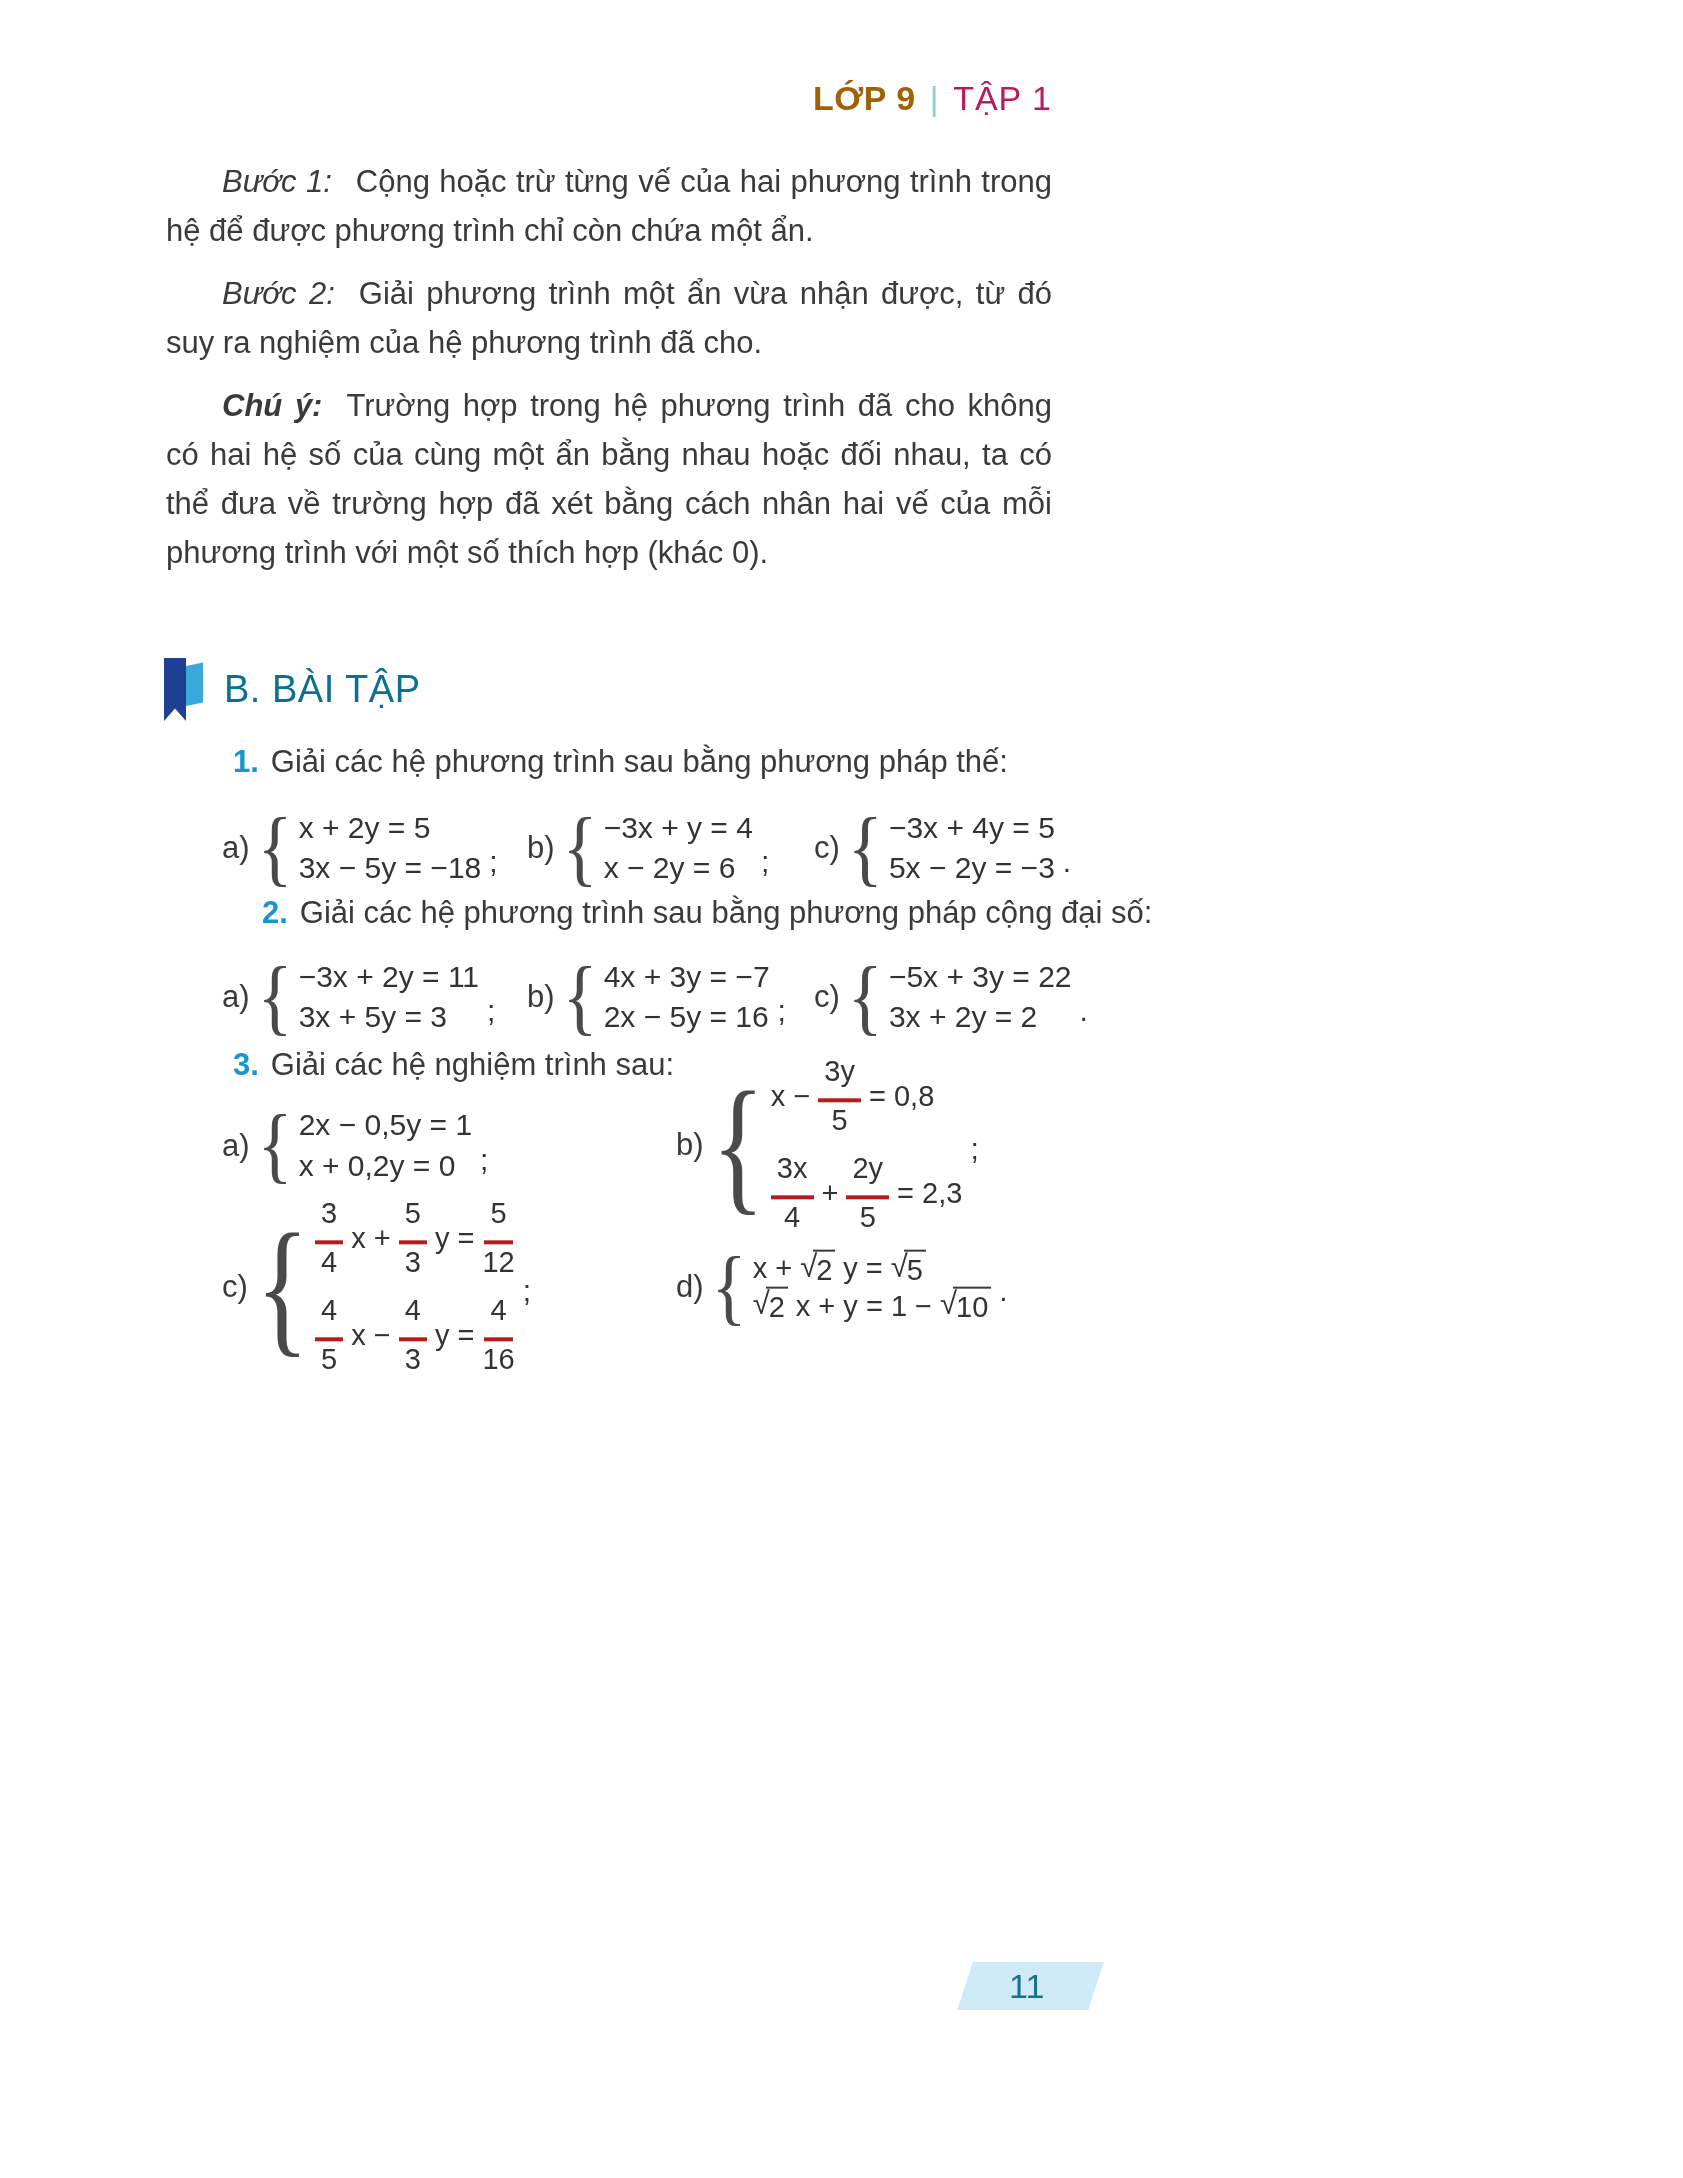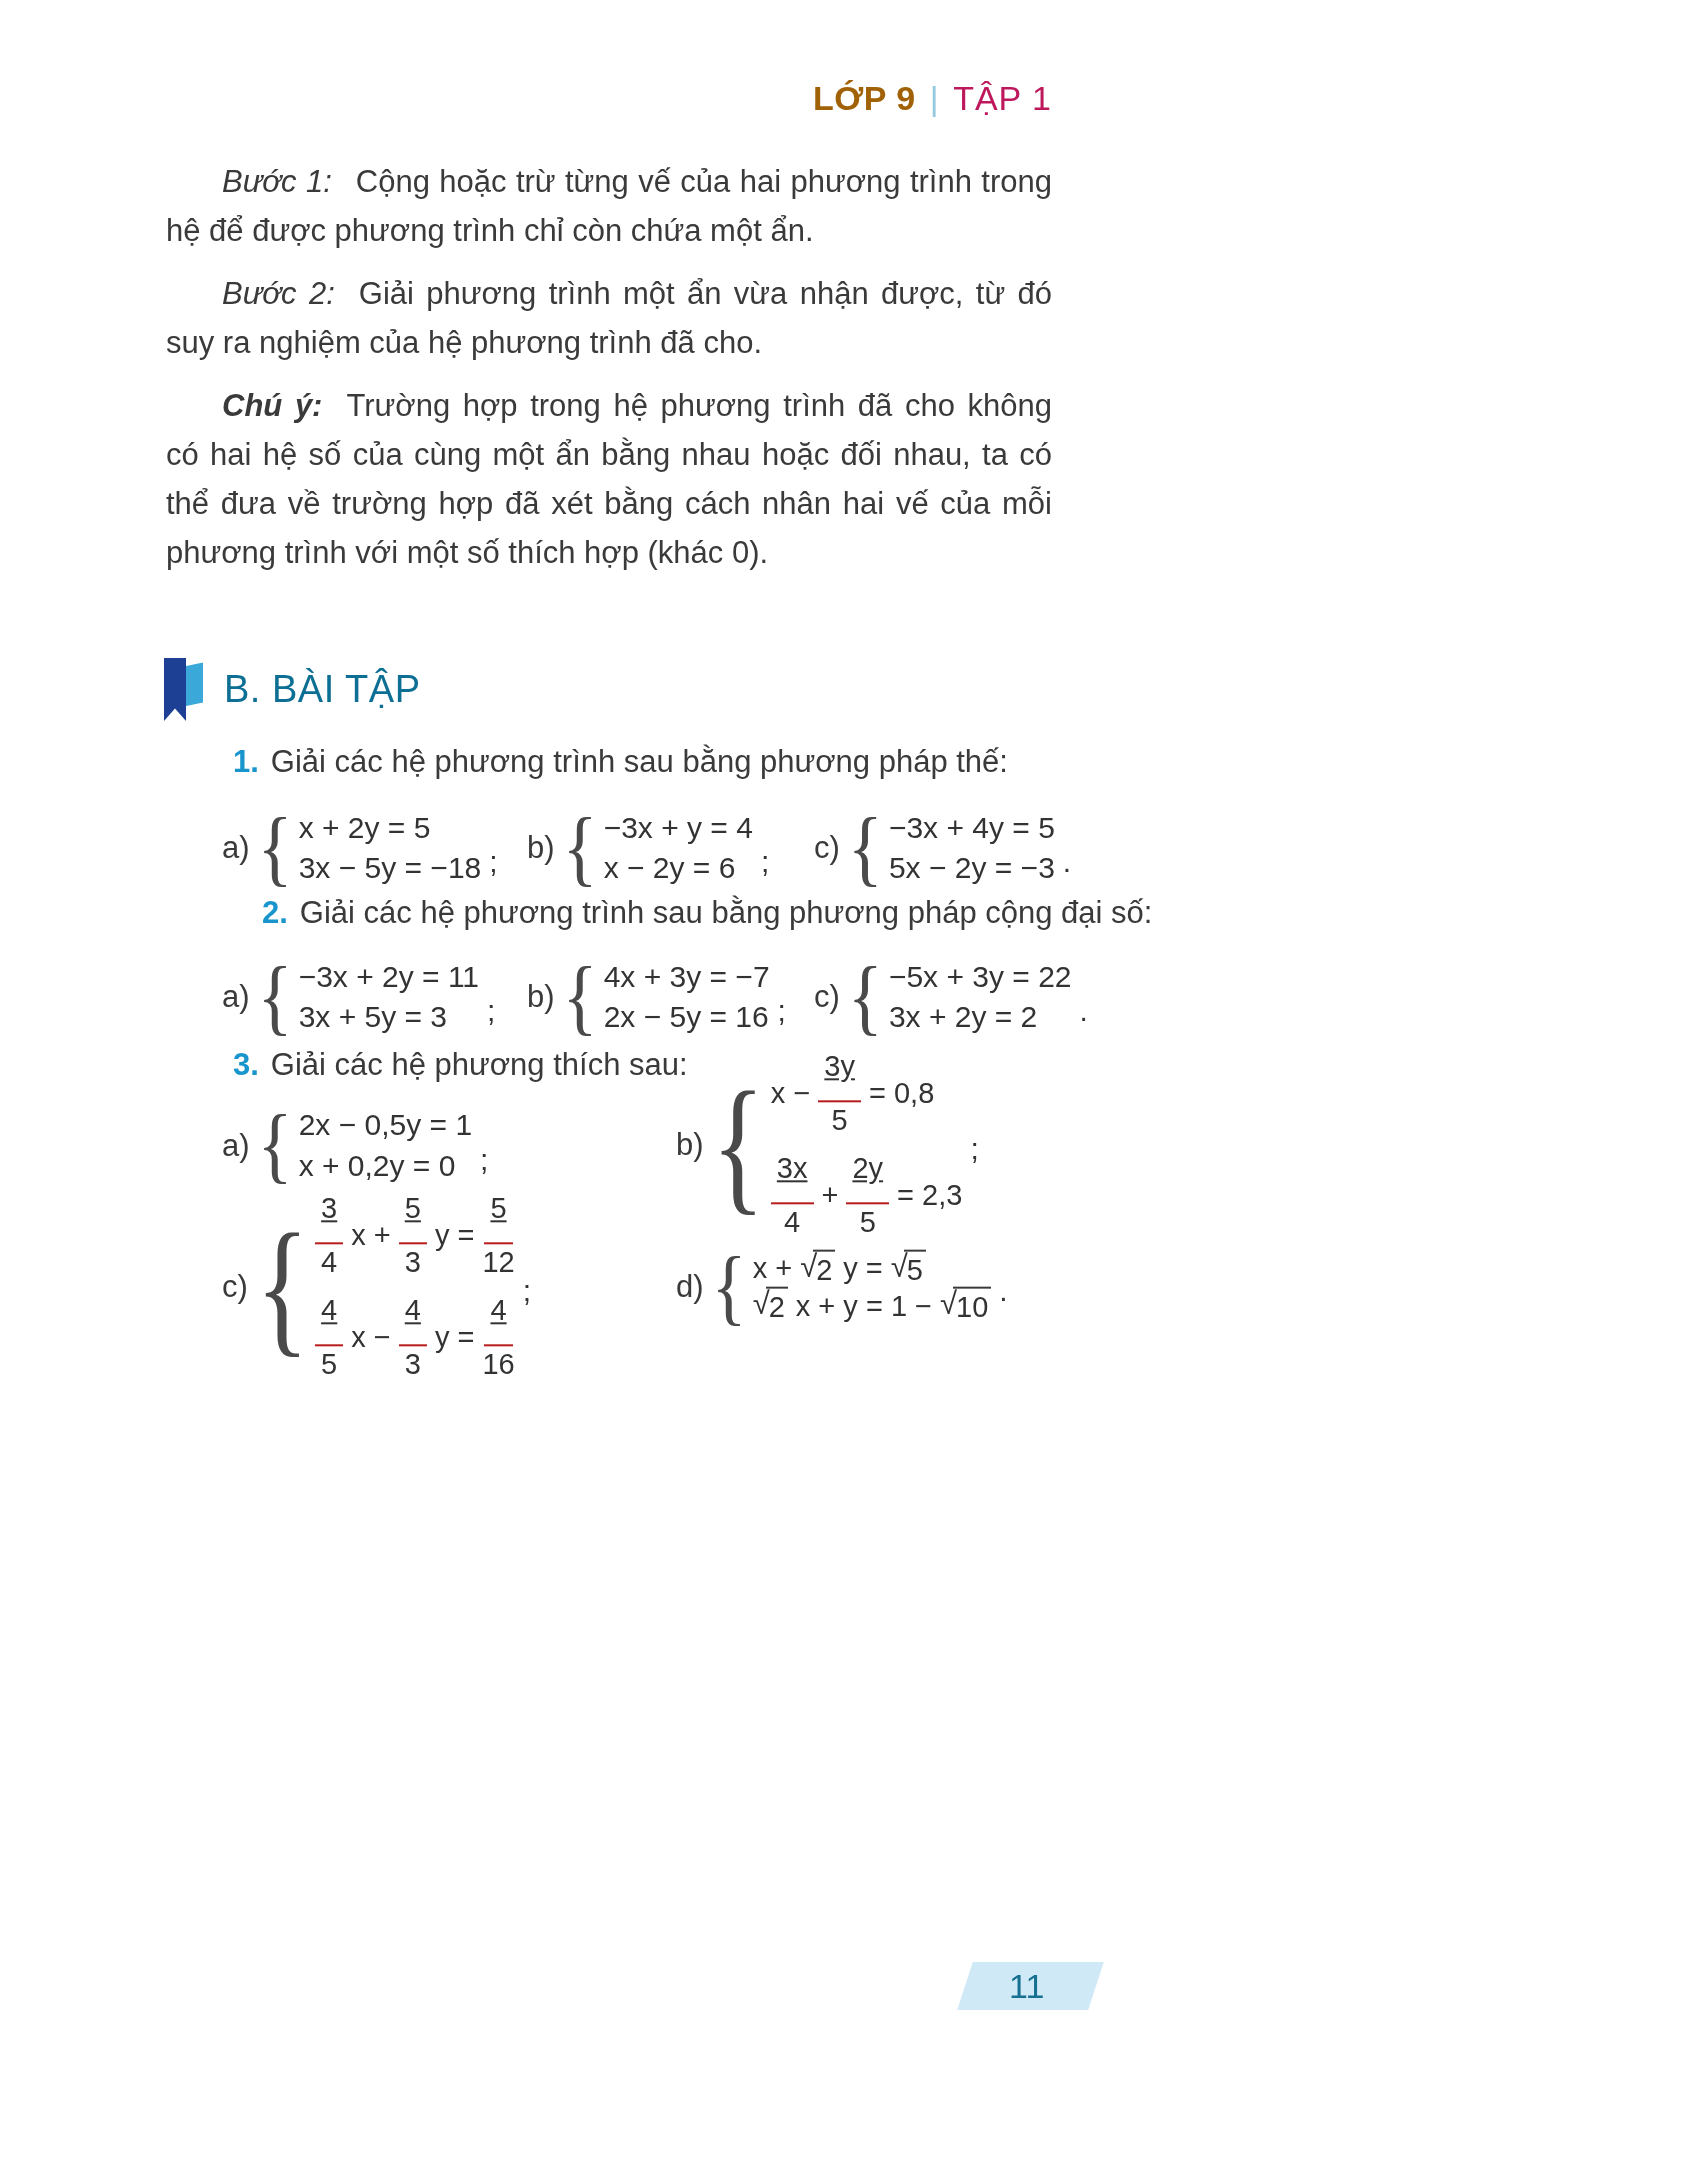--- a/index.html
+++ b/index.html
@@ -74,21 +74,21 @@
   .brace-xl { font-size:111px; transform:scaleY(1.35); }
   .eq-stack { display:flex; flex-direction:column; justify-content:center; padding-left:4px; }
   .gap-lg { gap:14px; }
   .eq { font-size:30px; color:#333; line-height:1.35; white-space:nowrap; }
   .punct { font-size:30px; color:#333; align-self:center; margin-left:8px; transform:translateY(14px); }
   .punct-mid { transform:translateY(4px); }
 
   
   .meq { display:flex; align-items:center; font-size:29px; color:#333; gap:8px; white-space:nowrap; }
   .frac { display:inline-flex; flex-direction:column; align-items:center; font-size:29px; line-height:1.15; }
-  .frac .num { padding:0 6px 17px; border-bottom:2px solid #b91c1c;text-decoration:underline; }
+  .frac .num { padding:0 6px 10px; border-bottom:4px solid #b91c1c; }
   .frac .den { padding-top:2px; }
   .sqrt { display:inline-flex; align-items:flex-start; white-space:nowrap; }
   .sqrt-sign { font-size:31px; line-height:1.1; }
   .rad { border-top:2px solid #3a3a3a; margin-left:-4px; padding:2px 3px 0; font-size:29px; line-height:1.15; }
 
   
   .page-num-wrap { position:absolute; left:965px; top:1962px; width:131px; height:48px; }
   .page-num-bg { position:absolute; left:0; top:0; width:131px; height:48px; background:#cfe9f7; transform:skewX(-18deg); }
   .page-num { position:absolute; left:44px; top:5px; font-size:34px; color:#15718f; font-weight:400; }
 </style>
@@ -172,21 +172,21 @@
       <span class="sys-label">c)</span>
       <span class="brace">{</span>
       <div class="eq-stack">
         <div class="eq">−5x + 3y = 22</div>
         <div class="eq">3x + 2y = 2</div>
       </div>
       <span class="punct">.</span>
     </div>
   </div>
 
-  <p class="prompt prompt-3"><b class="ex-num">3.</b><span>Giải các hệ phương thích sau:</span></p>
+  <p class="prompt prompt-3"><b class="ex-num">3.</b><span>Giải các hệ nghiệm trình sau:</span></p>
 
   <div class="eqrow row-ex3a">
 
     <div class="sys col pos-a">
       <span class="sys-label">a)</span>
       <span class="brace">{</span>
       <div class="eq-stack">
         <div class="eq">2x − 0,5y = 1</div>
         <div class="eq">x + 0,2y = 0</div>
       </div>

